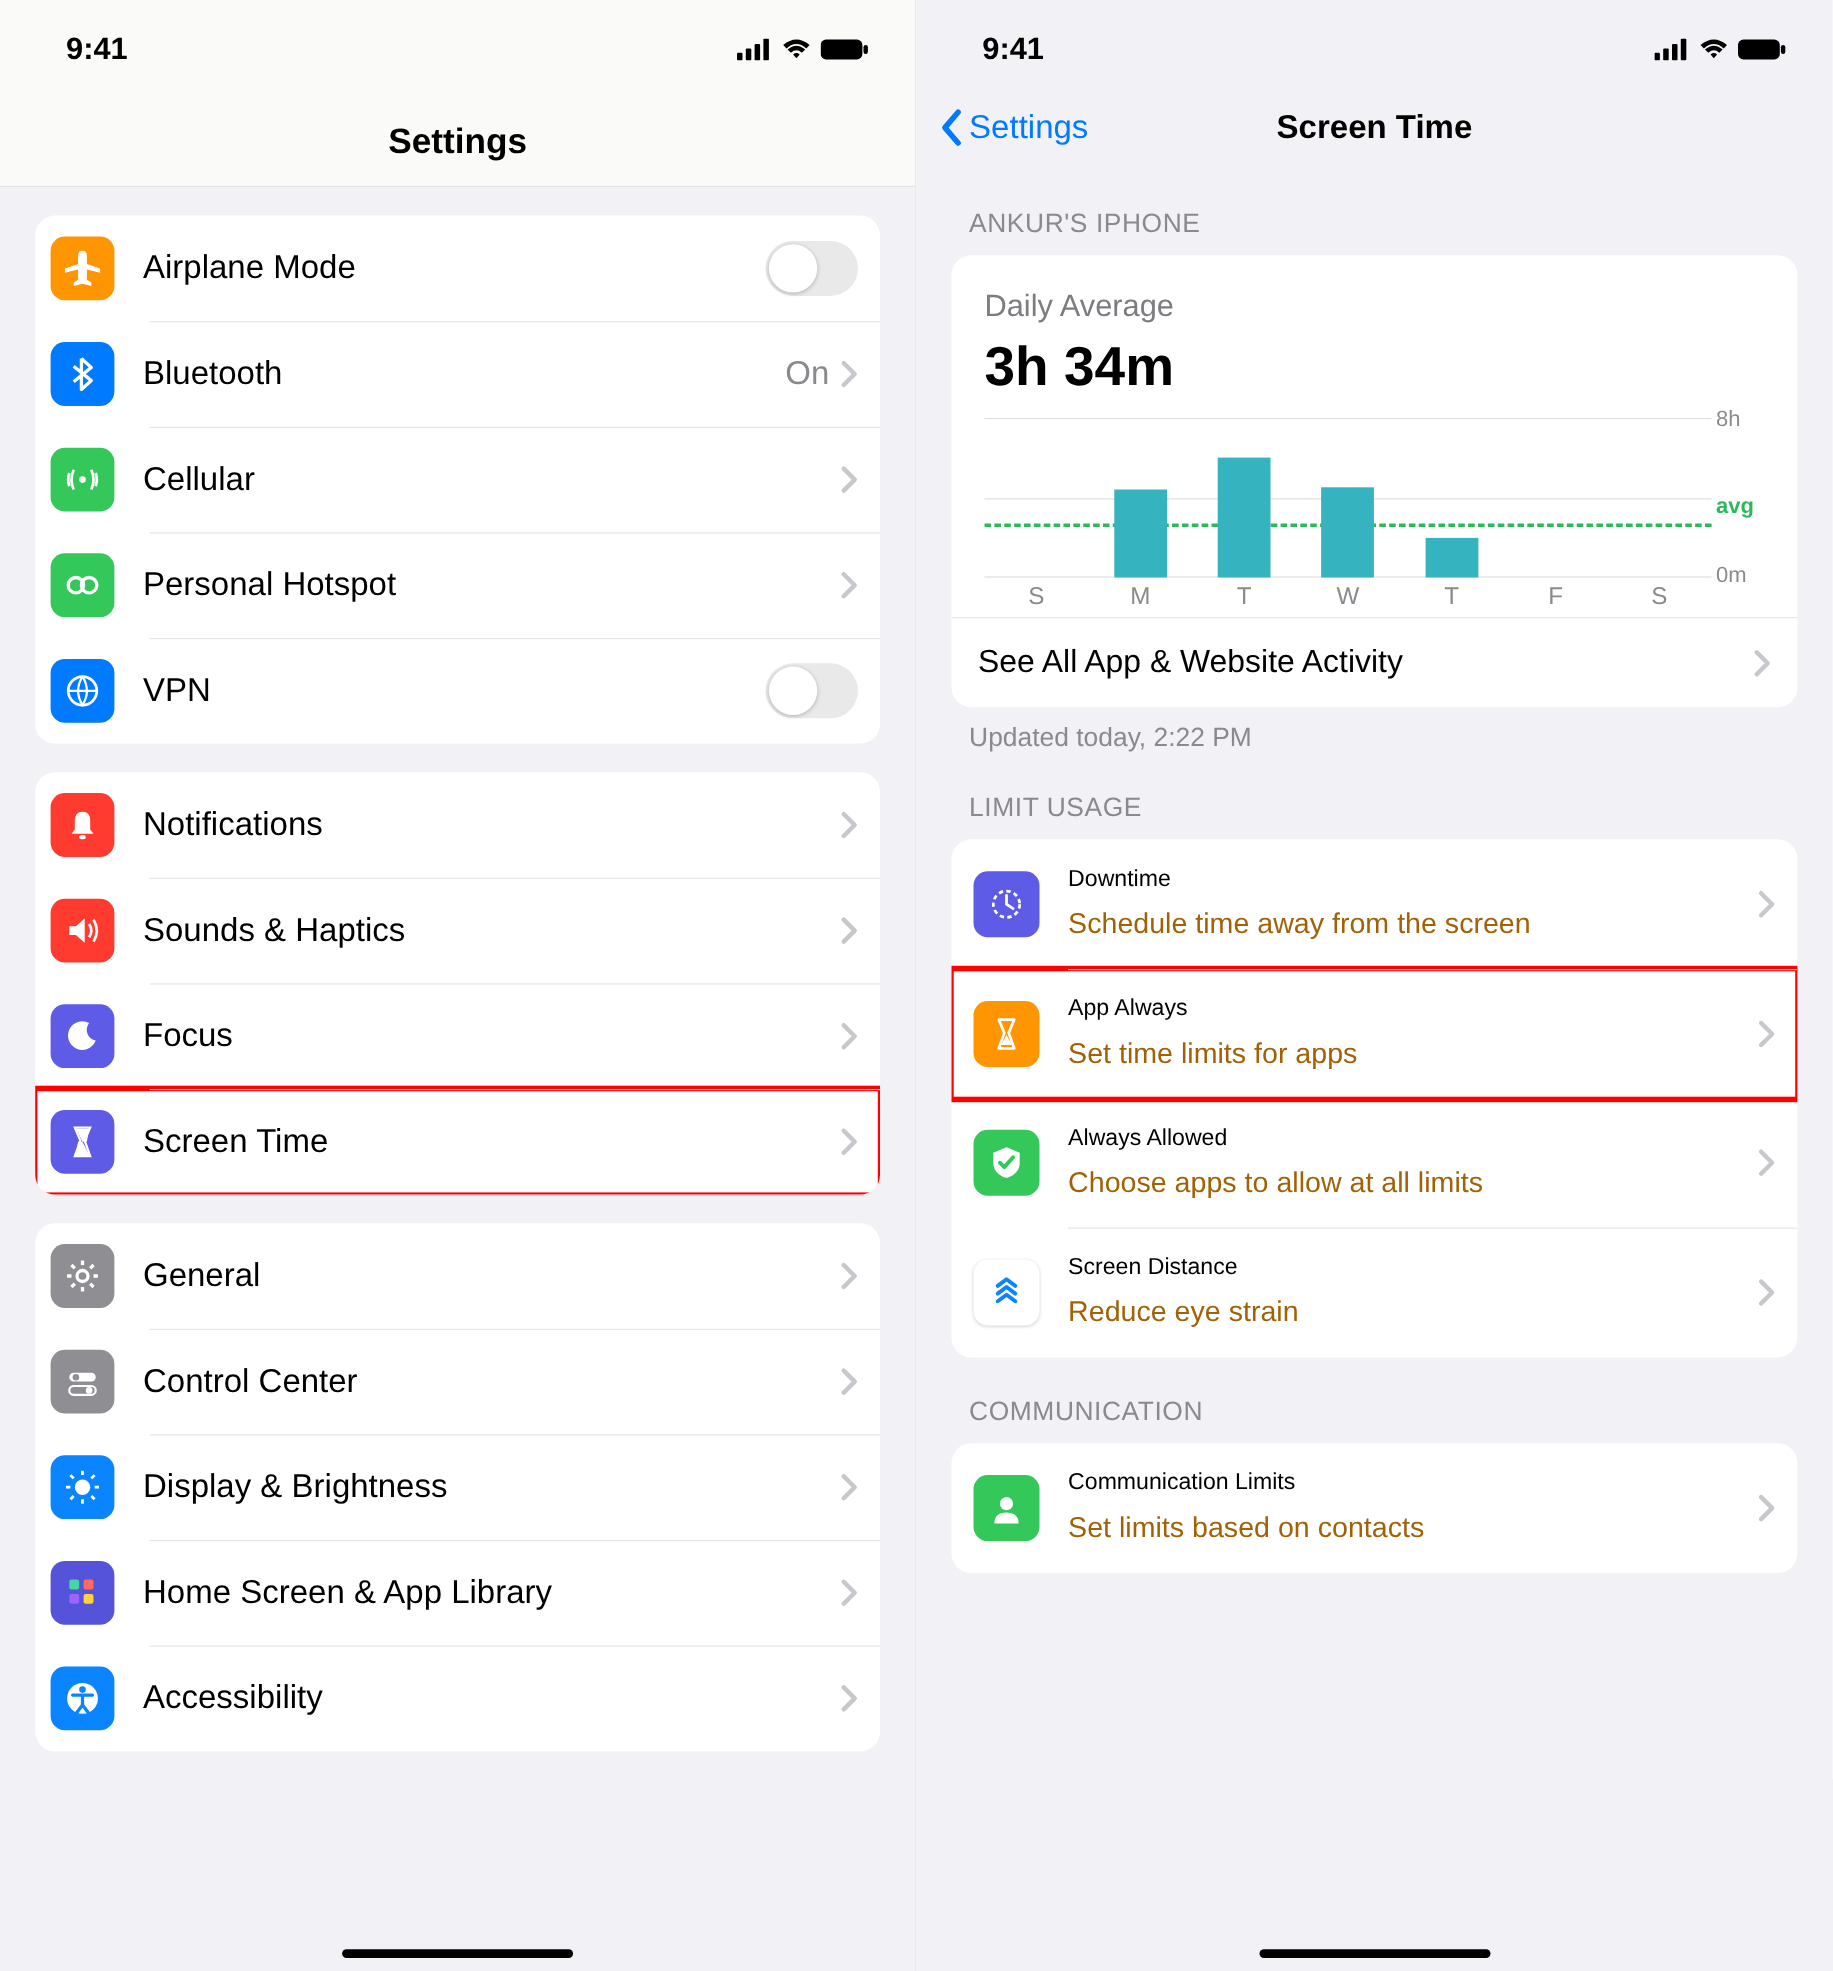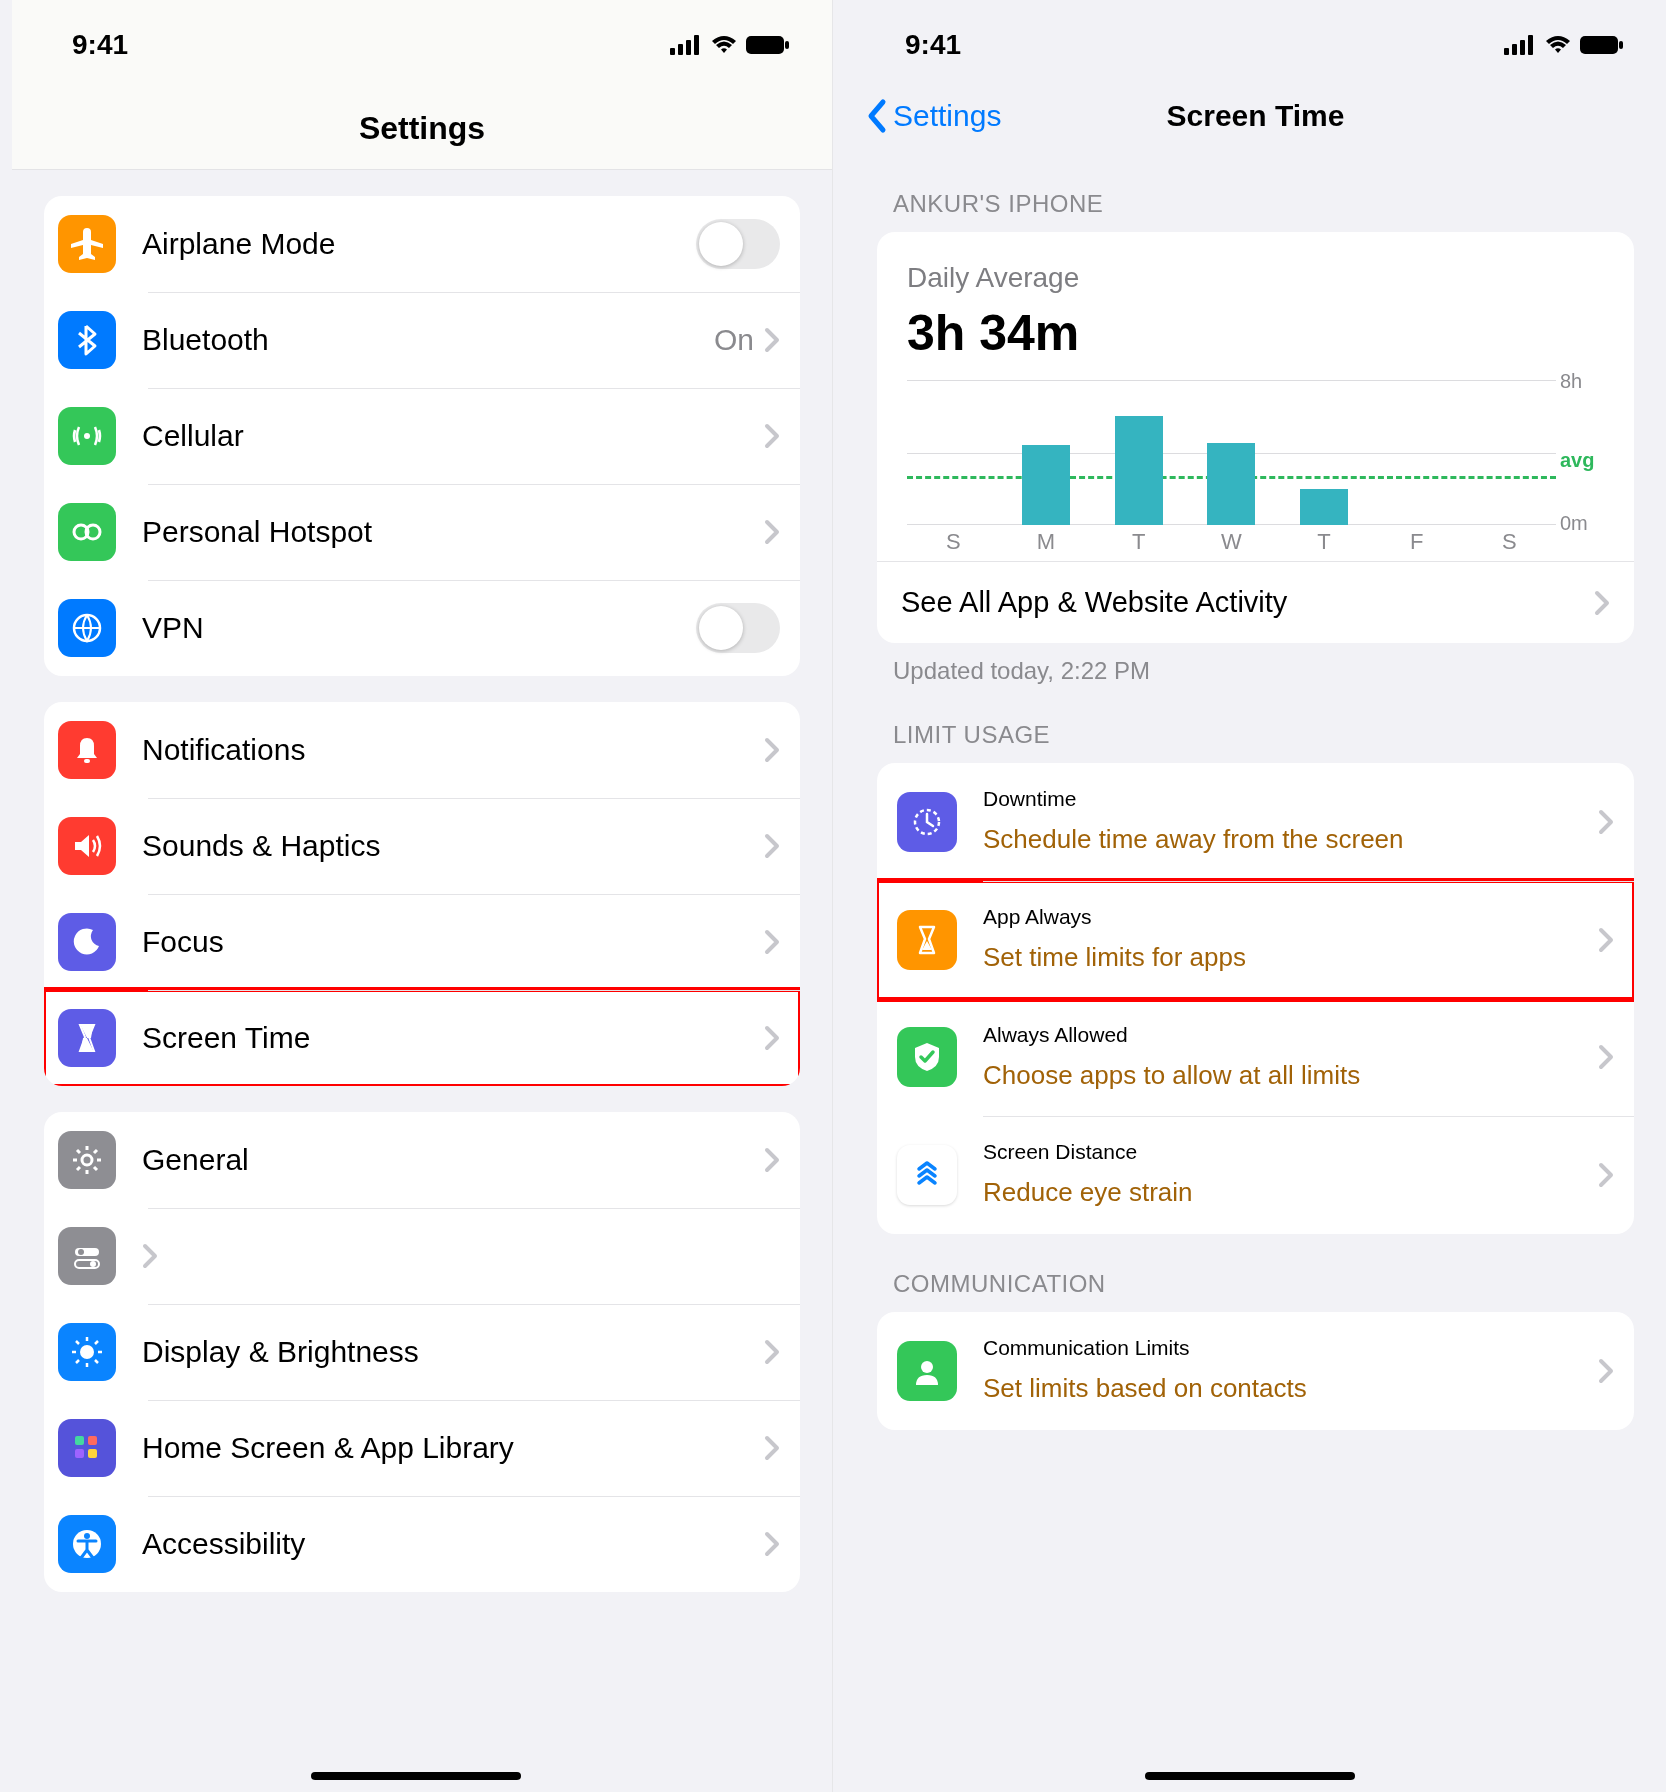--- a/index.html
+++ b/index.html
@@ -11,21 +11,20 @@
     height: 1792px;
   }
   .phone {
     width: 833px;
     height: 100%;
     background: #f2f2f6;
     display: flex;
     flex-direction: column;
     position: relative;
     overflow: hidden;
-    padding-left: 12px;
   }
   .phone-left { border-right: 1px solid #e6e6e8; }
   .status-bar {
     display: flex;
     justify-content: space-between;
     align-items: center;
     padding: 20px 42px 10px 60px;
     height: 80px;
     font-weight: 600;
     font-size: 28px;
@@ -432,20 +431,21 @@
         </div>
         <div class="row">
           <div class="row-icon" style="background:#8e8e93">
             <svg viewBox="0 0 36 36">
               <rect x="6" y="10" width="24" height="8" rx="4" fill="#fff"></rect>
               <rect x="6" y="22" width="24" height="8" rx="4" fill="none" stroke="#fff" stroke-width="2"></rect>
               <circle cx="12" cy="14" r="3" fill="#8e8e93"></circle>
               <circle cx="24" cy="26" r="3" fill="#fff"></circle>
             </svg>
           </div>
+          <div class="row-label">Control Center</div>
           <svg class="chevron" width="16" height="26" viewBox="0 0 16 26">
             <path d="M3 3 L13 13 L3 23" stroke="#c7c7cc" stroke-width="4" fill="none" stroke-linecap="round" stroke-linejoin="round"></path>
           </svg>
         </div>
         <div class="row">
           <div class="row-icon" style="background:#0a84ff">
             <svg viewBox="0 0 36 36">
               <circle cx="18" cy="18" r="7" fill="#fff"></circle>
               <path d="M18 3 L18 7 M18 29 L18 33 M3 18 L7 18 M29 18 L33 18 M7 7 L10 10 M26 26 L29 29 M29 7 L26 10 M10 26 L7 29" stroke="#fff" stroke-width="2.5"></path>
             </svg>

